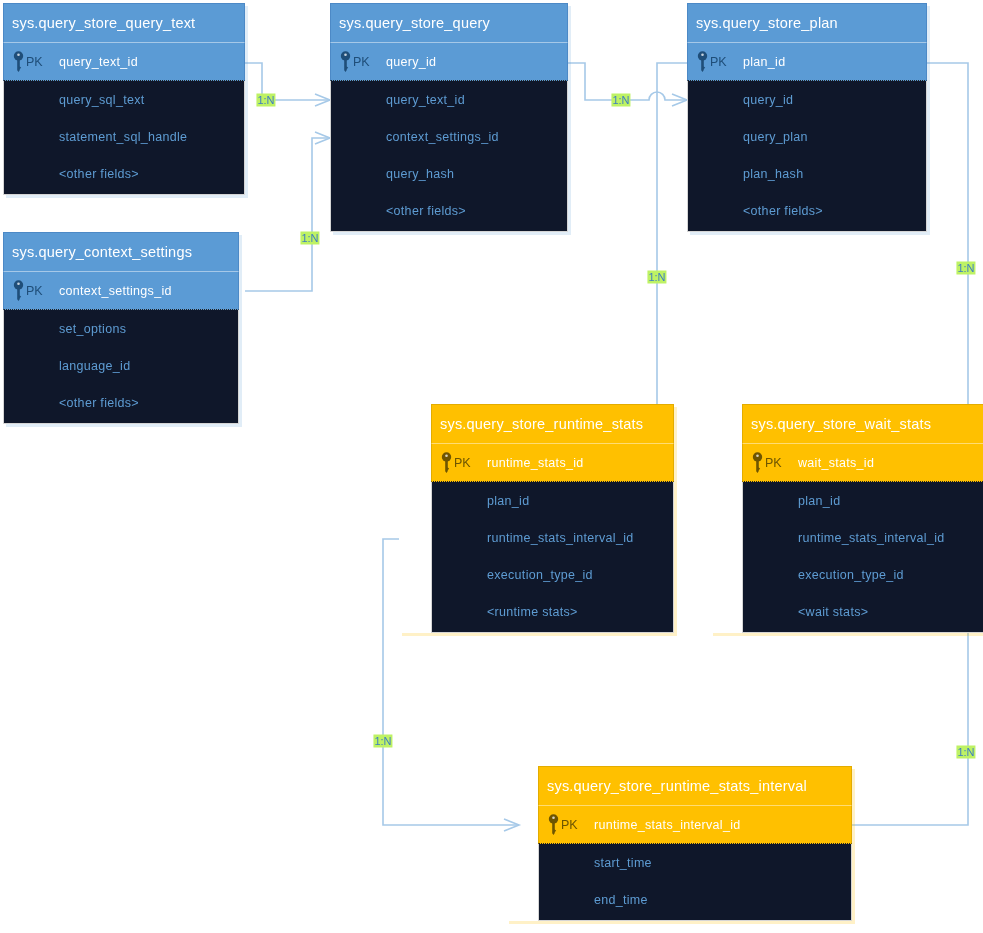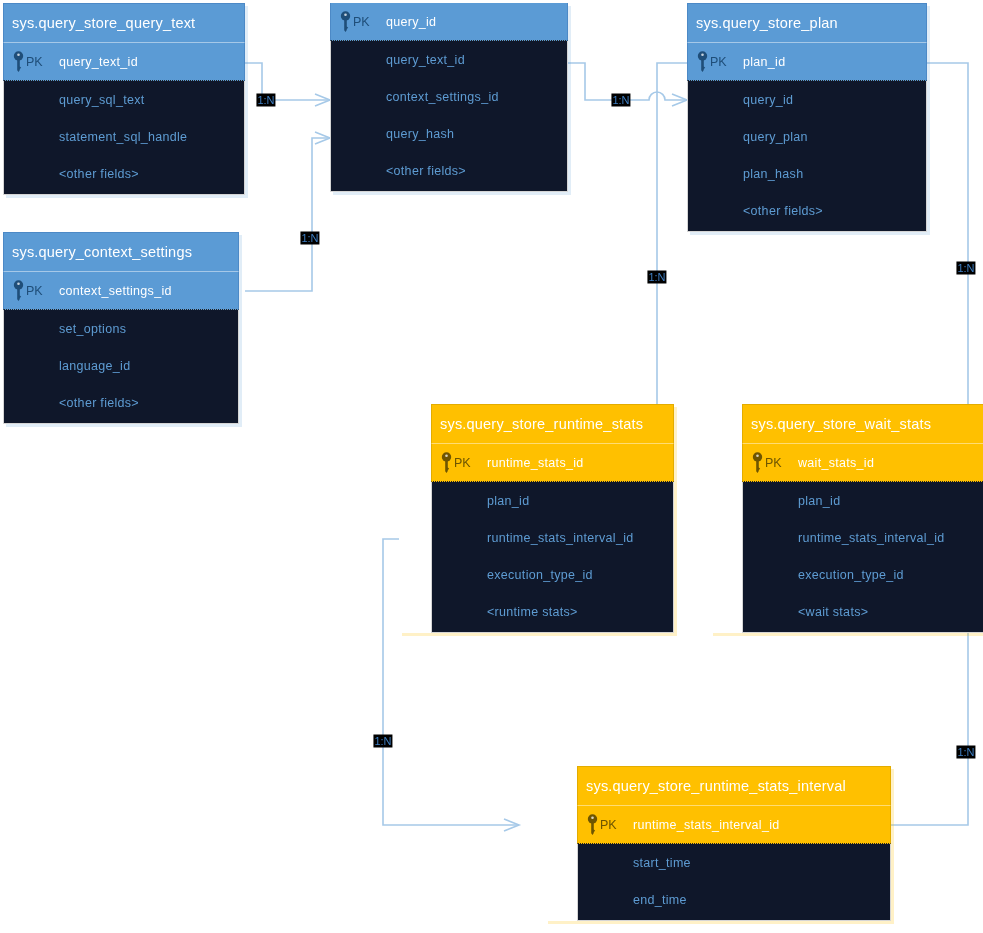--- a/index.html
+++ b/index.html
@@ -44,21 +44,21 @@
   .field-row{
     height:37px;display:flex;align-items:center;
     padding-left:55px;
     color:#5E9CD3;font-size:12.5px;letter-spacing:0.3px;white-space:nowrap;
   }
   
   #wires{position:absolute;left:0;top:0;width:983px;height:933px;}
   #wires path{stroke:#A6C9E8;stroke-width:1.6;fill:none;}
   .rel-label{
     position:absolute;transform:translate(-50%,-50%);
-    background:#000000;color:#3E7EC1;
+    background:#bef264;color:#3E7EC1;
     font-size:11px;line-height:13px;padding:0 1px;white-space:nowrap;
   }
 </style>
 </head>
 <body>
 
 <div id="canvas">
 
   <svg id="wires" viewBox="0 0 983 933">
     <g>
@@ -115,20 +115,23 @@
       <span class="pk-field">query_text_id</span>
     </div>
     <div class="t-body">
         <div class="field-row">query_sql_text</div>
         <div class="field-row">statement_sql_handle</div>
         <div class="field-row">&lt;other fields&gt;</div>
       </div>
   </div>
 
   <div class="table blue" style="left:330px;top:3px;width:238px">
+    <div class="t-header">
+      <span>sys.query_store_query</span>
+    </div>
     <div class="t-pk">
       <span class="key-icon">
         <svg viewBox="0 0 13 22" width="13" height="22">
             <circle cx="6.5" cy="5" r="4.7" fill="currentColor"></circle>
             <circle cx="6.5" cy="3.7" r="1.3" fill="#ffffff" opacity="0.75"></circle>
             <path d="M5.2 8.5 L7.8 8.5 L7.8 15.5 L9.2 16.8 L7.8 18 L7.8 19 L6.5 21 L5.2 19.2 Z" fill="currentColor"></path>
           </svg>
       </span>
       <span class="pk-label">PK</span>
       <span class="pk-field">query_id</span>
@@ -225,21 +228,21 @@
       <span class="pk-field">wait_stats_id</span>
     </div>
     <div class="t-body">
         <div class="field-row">plan_id</div>
         <div class="field-row">runtime_stats_interval_id</div>
         <div class="field-row">execution_type_id</div>
         <div class="field-row">&lt;wait stats&gt;</div>
       </div>
   </div>
 
-  <div class="table orange" style="left:545px;top:766px;width:314px">
+  <div class="table orange" style="left:506px;top:766px;width:314px">
     <div class="t-header">
       <span>sys.query_store_runtime_stats_interval</span>
     </div>
     <div class="t-pk">
       <span class="key-icon">
         <svg viewBox="0 0 13 22" width="13" height="22">
             <circle cx="6.5" cy="5" r="4.7" fill="currentColor"></circle>
             <circle cx="6.5" cy="3.7" r="1.3" fill="#ffffff" opacity="0.75"></circle>
             <path d="M5.2 8.5 L7.8 8.5 L7.8 15.5 L9.2 16.8 L7.8 18 L7.8 19 L6.5 21 L5.2 19.2 Z" fill="currentColor"></path>
           </svg>

